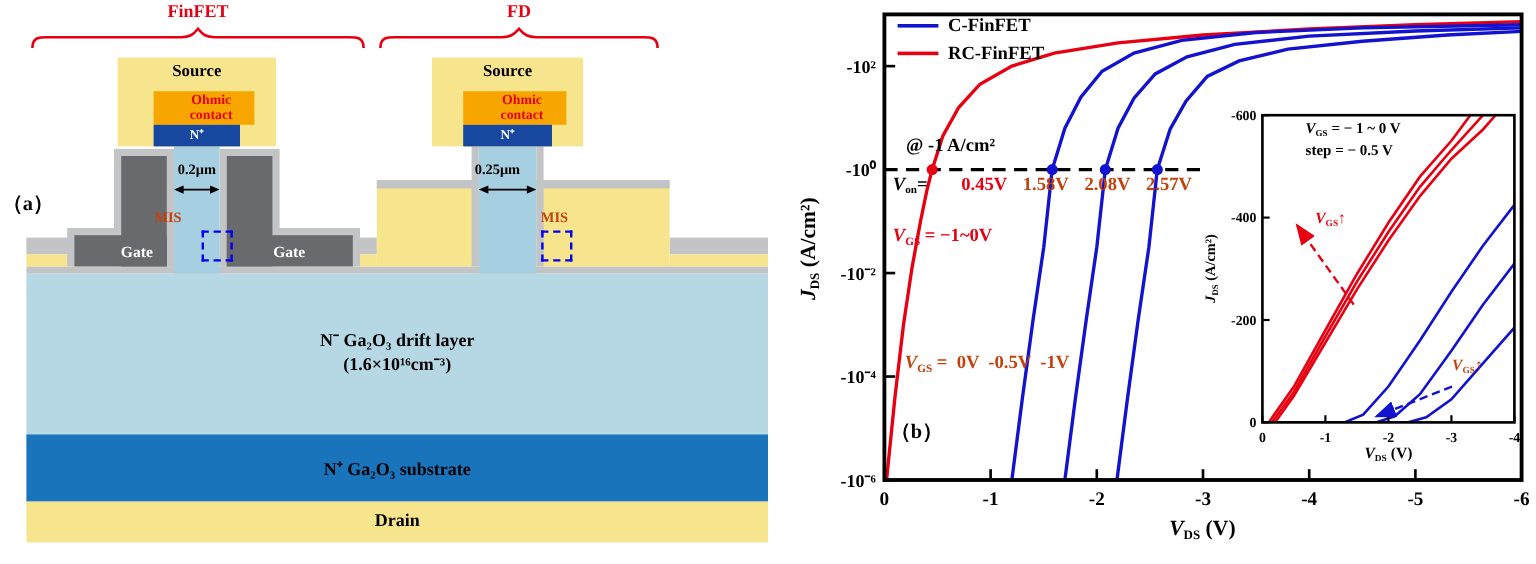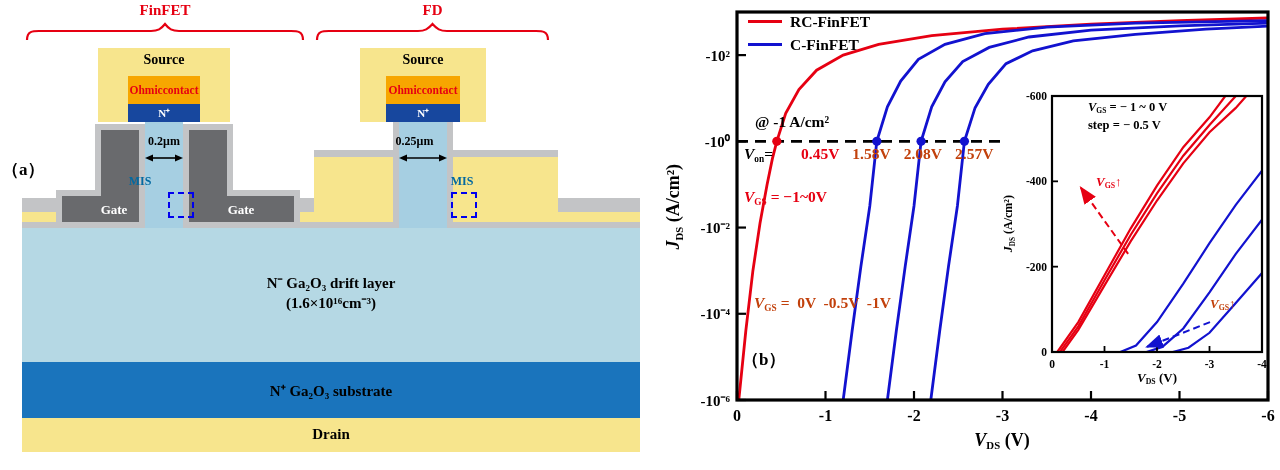--- a/index.html
+++ b/index.html
@@ -2,36 +2,36 @@
 <html><head>
 <meta charset="utf-8">
 <style>
   html,body{margin:0;padding:0;background:#fff;}
   .fig{position:relative;width:1280px;height:470px;background:#fff;overflow:hidden;
        font-family:"Liberation Serif", serif;color:#000;}
   .ab{position:absolute;}
   .t-c{text-align:center;}
   .t-b{font-weight:bold;}
   .t-red{color:#e60012;font-weight:bold;}
-  .t-blue{color:#0369a1;font-weight:bold;}
+  .t-blue{color:#c2410c;font-weight:bold;}
   .t-w{color:#fff;font-weight:bold;}
   .pa{position:absolute;left:0;top:0;width:660px;height:470px;}
   .pb{position:absolute;left:660px;top:0;width:620px;height:470px;}
   .pb .ov{position:absolute;font-weight:bold;}
   .it{font-style:italic;}
   .sb{font-size:0.6em;vertical-align:-0.32em;font-style:normal;}
   .red{color:#e60012;}
   .blue{color:#c2410c;}
   .gap{margin-left:13px;}
   .legrow{display:flex;align-items:center;height:23px;font-size:15.5px;font-weight:bold;}
   .swatch{display:inline-block;width:34px;height:0;border-top:3.4px solid #000;margin-right:8px;}
   .rot{transform:rotate(-90deg);}
   .pre{white-space:pre;}
   .misbox{border:2px dashed #0000ee;background:transparent;box-sizing:border-box;}
-  .ohmic{display:flex;flex-direction:row;justify-content:center;align-items:center;line-height:1.05;}
+  .ohmic{display:flex;flex-direction:column;justify-content:center;align-items:center;line-height:1.05;padding-left:12px;}
 </style>
 </head>
 <body>
 
 <div class="fig">
 
   <div class="pa">
 
     <div class="ab t-red t-c" style="left:25px;top:2px;width:280px;font-size:15px;text-align:center;">FinFET</div>
     <div class="ab t-red t-c" style="left:315px;top:2px;width:235px;font-size:15px;">FD</div>
@@ -201,27 +201,27 @@
         <line x1="392" y1="181.33333333333334" x2="398" y2="181.33333333333334" stroke="#000" stroke-width="1.8"></line>
         <text x="387" y="185.33333333333334" text-anchor="end" font-family="Liberation Serif, serif" font-size="11.5" font-weight="bold" fill="#000">-400</text>
         <line x1="392" y1="96" x2="398" y2="96" stroke="#000" stroke-width="1.8"></line>
         <text x="387" y="100" text-anchor="end" font-family="Liberation Serif, serif" font-size="11.5" font-weight="bold" fill="#000">-600</text>
         <line x1="468.125" y1="253.86666666666667" x2="420.875" y2="187.73333333333332" stroke="#e60012" stroke-width="2" stroke-dasharray="7,4" marker-end="url(#ah0)"></line>
         <line x1="550.025" y1="322.1333333333333" x2="487.025" y2="346.88" stroke="#1212cf" stroke-width="2" stroke-dasharray="7,4" marker-end="url(#ah1)"></line>
       </svg>
 
     <div class="ov legend" style="left:88px;top:10px;">
       <div class="legrow">
+        <span class="swatch" id="sw1" style="border-top-color: rgb(18, 18, 207);"></span>
+        <span>C-FinFET</span>
+      </div>
+      <div class="legrow">
         <span class="swatch" id="sw0" style="border-top-color: rgb(230, 0, 18);"></span>
         <span>RC-FinFET</span>
       </div>
-      <div class="legrow">
-        <span class="swatch" id="sw1" style="border-top-color: rgb(18, 18, 207);"></span>
-        <span>C-FinFET</span>
-      </div>
     </div>
 
     <div class="ov" style="left:95px;top:113px;font-size:15.5px;">@ -1 A/cm²</div>
 
     <div class="ov" style="left:84px;top:145px;font-size:15.5px;">
       <span class="it">V</span><span class="sb">on</span><span>=</span><span class="red" style="margin-left:2px;padding-left:26px;">0.45V</span><span class="blue gap">1.58V</span><span class="blue gap">2.08V</span><span class="blue gap">2.57V</span>
     </div>
 
     <div class="ov red" style="left:84px;top:188px;font-size:15.5px;">
       <span class="it">V</span><span class="sb">GS</span><span class="pre"> = −1~0V</span>

